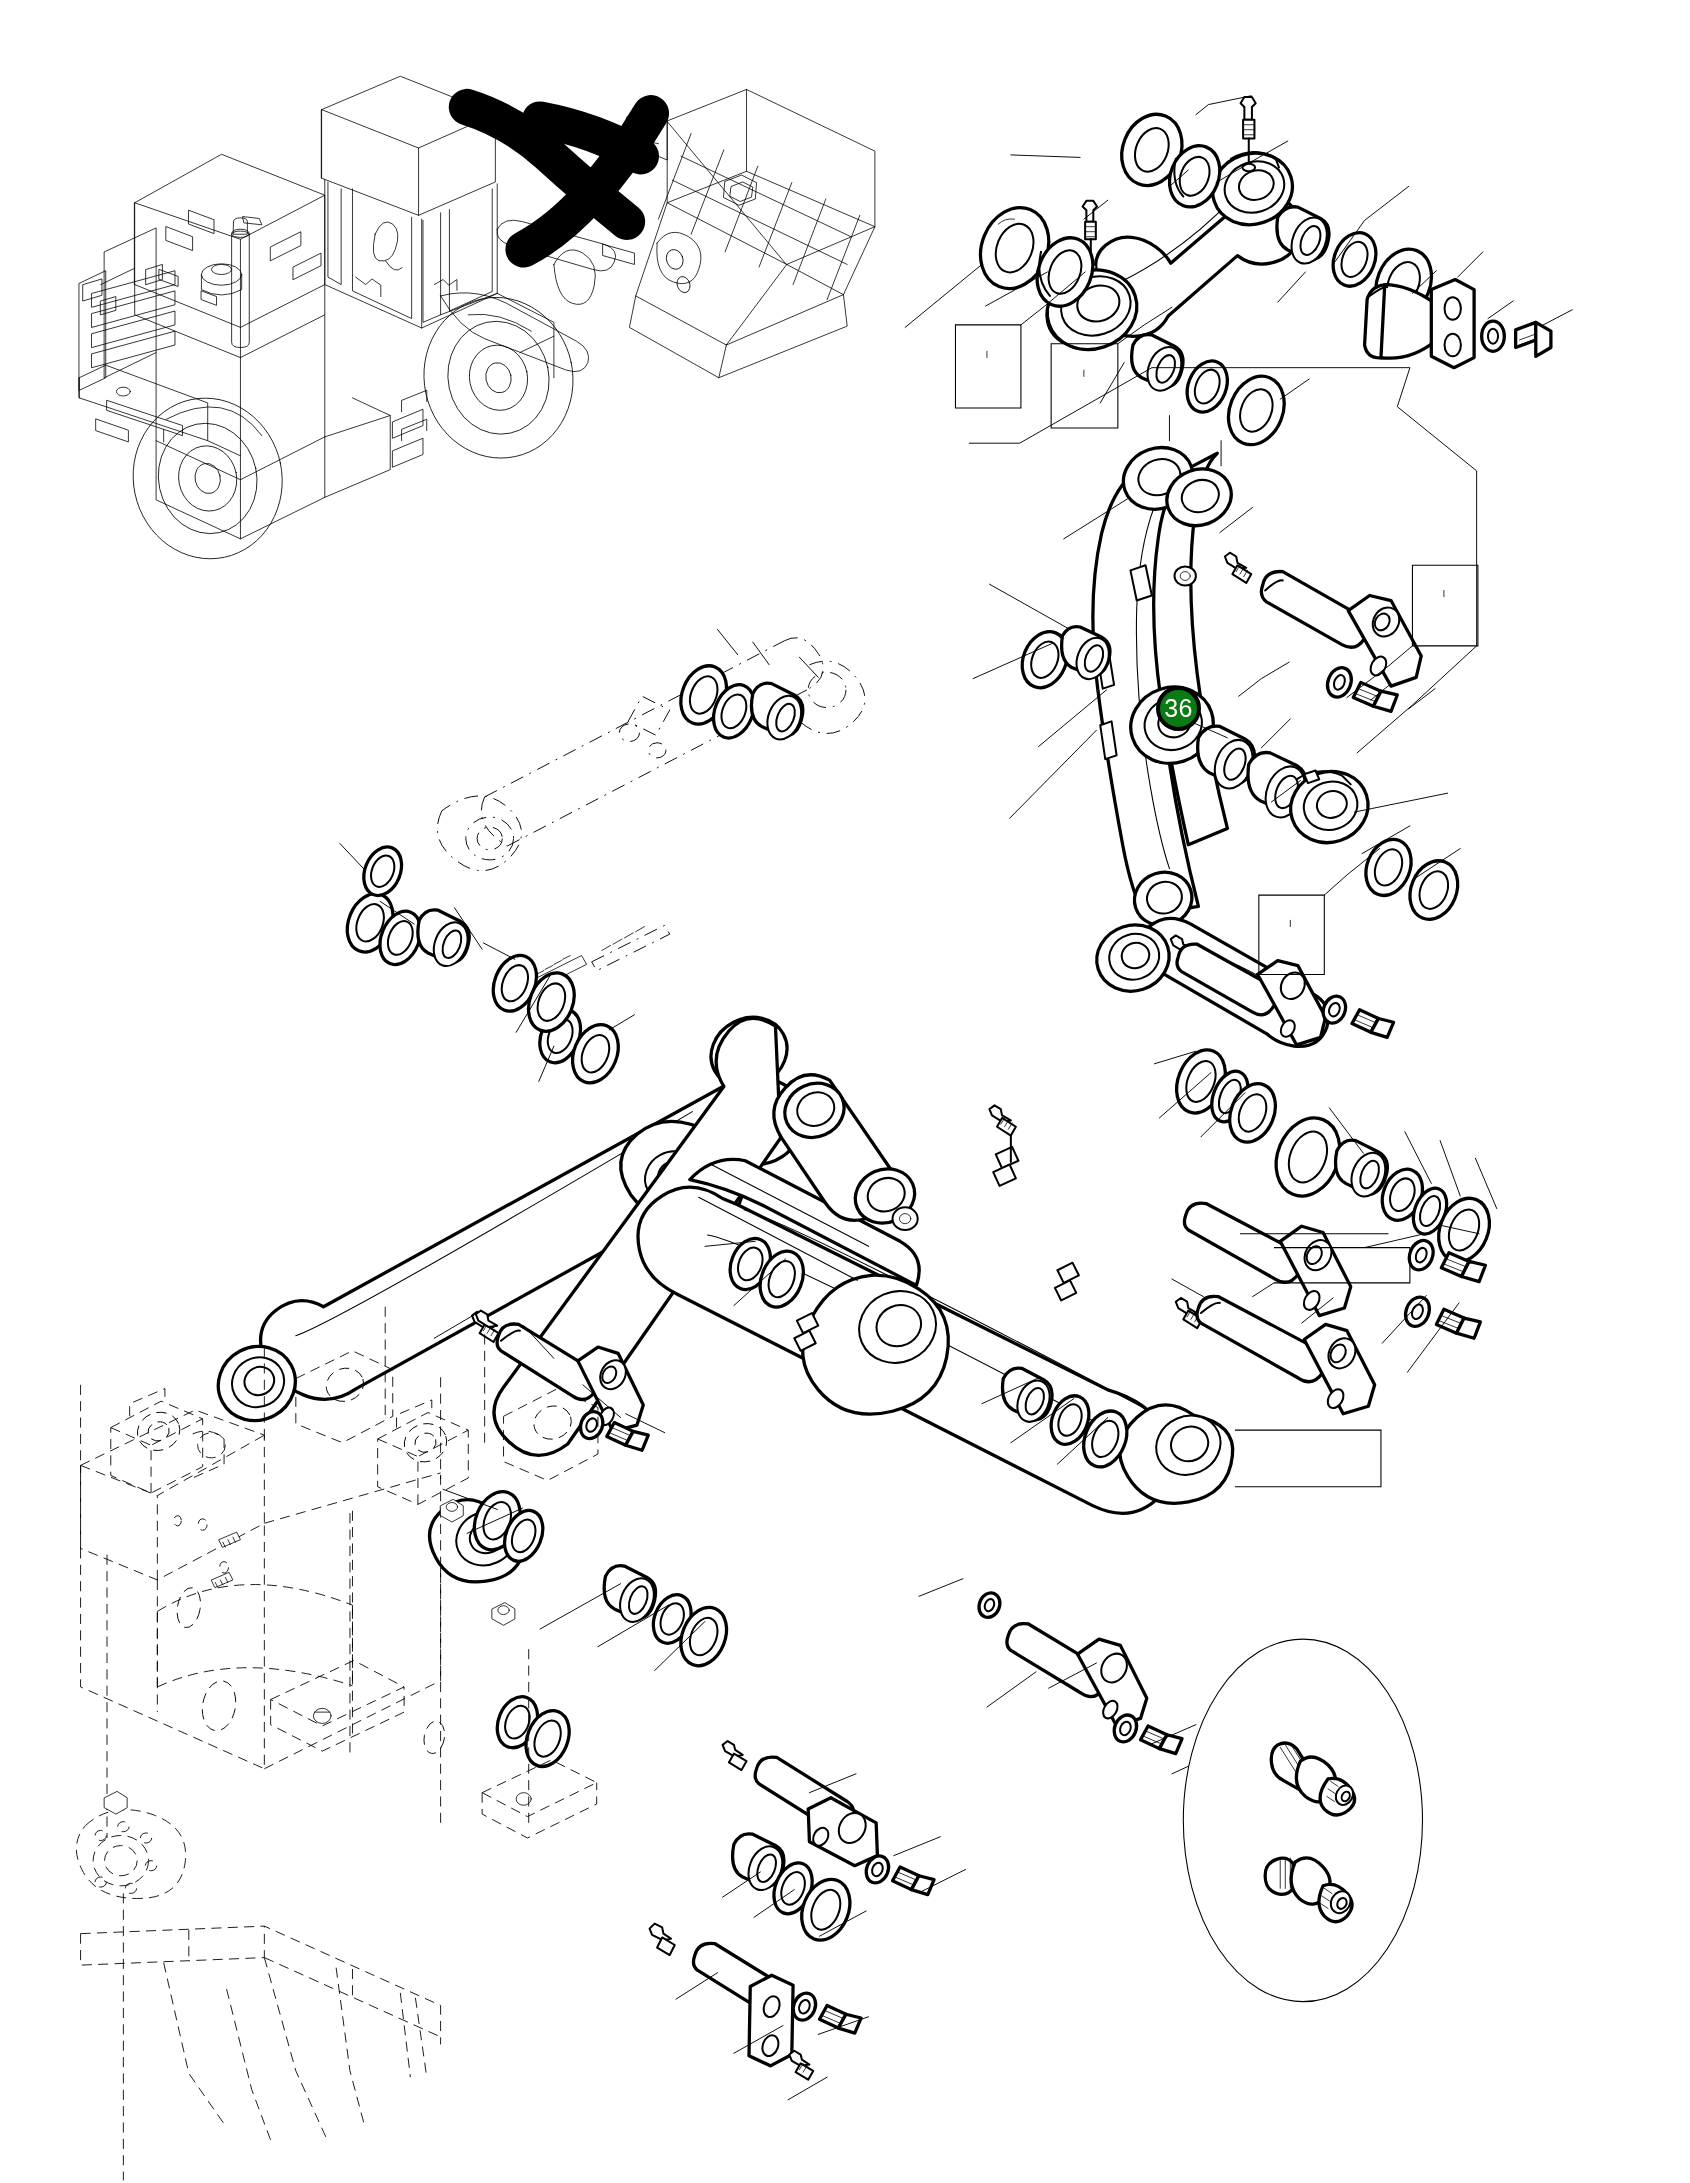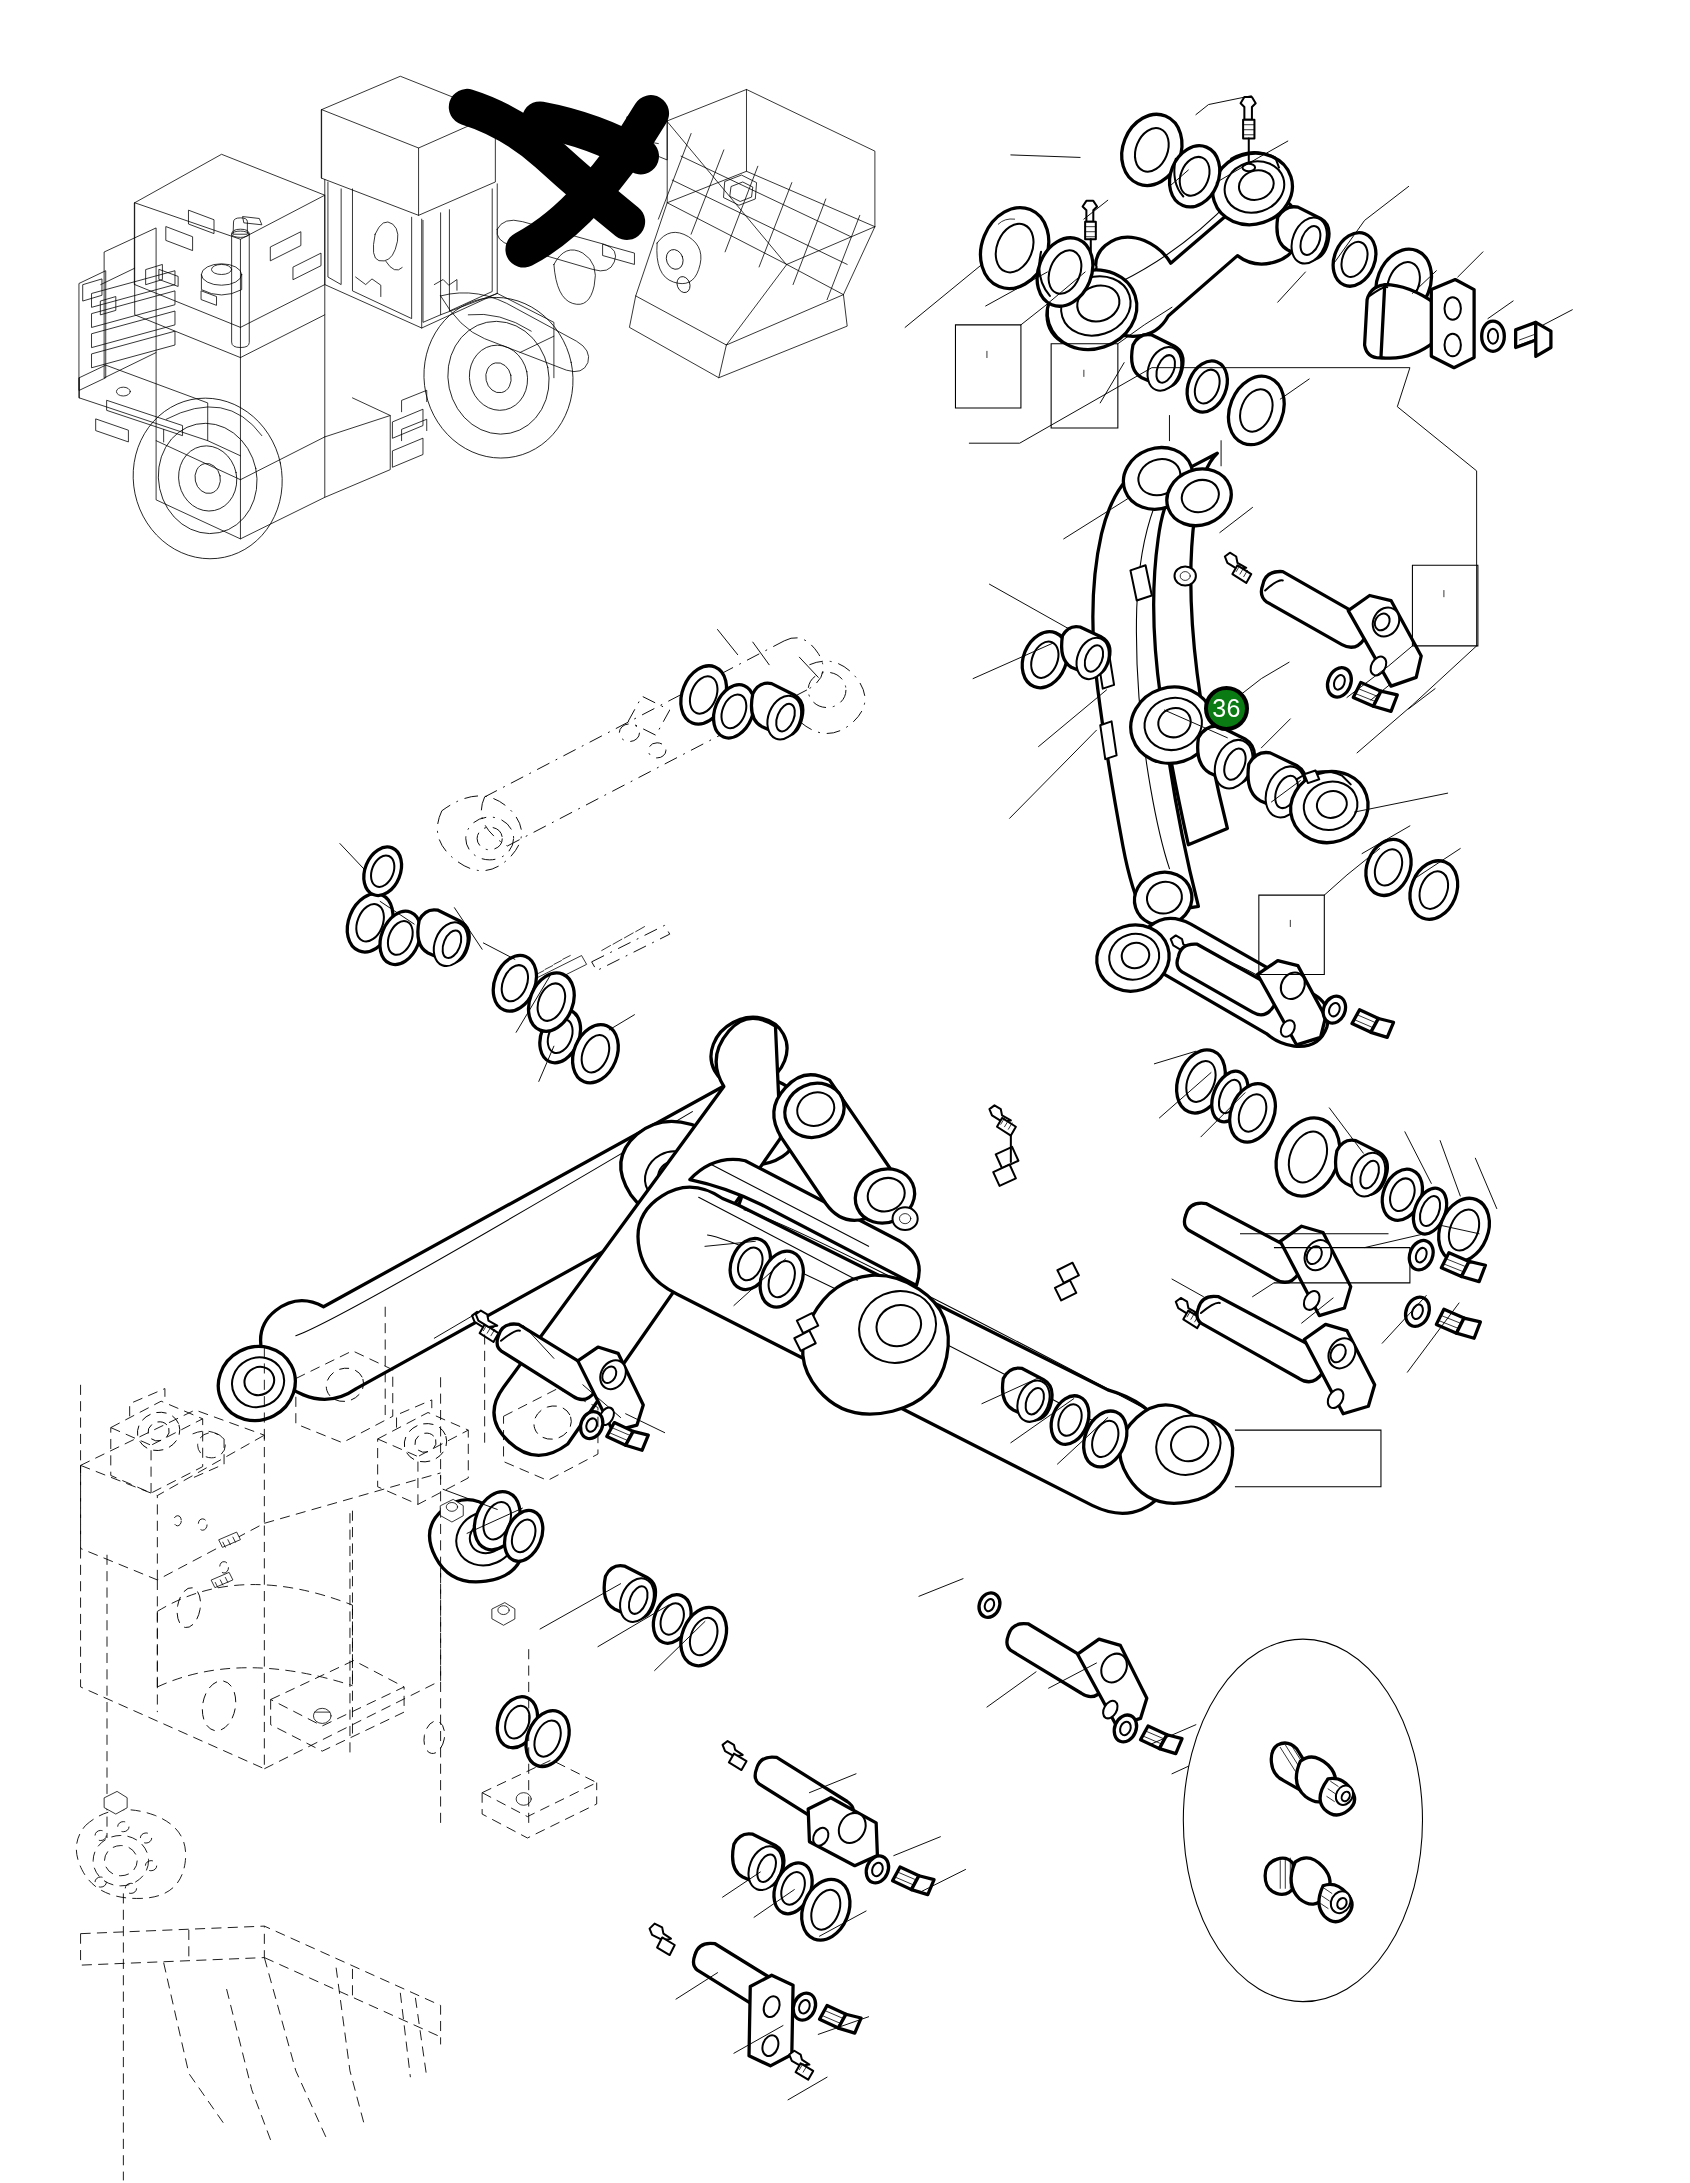--- a/index.html
+++ b/index.html
@@ -1075,20 +1075,20 @@
         <path class="ln-heavy fill-white" d="M2058 2958 q 22 -16 44 8 q 20 22 4 46 q -18 24 -42 4 q -22 -22 -6 -58 Z"></path>
         <path class="ln-heavy fill-white" d="M2102 2996 q 20 -8 38 12 q 16 18 0 36 q -18 18 -36 0 q -16 -18 -2 -48 Z"></path>
         <ellipse class="ln-med fill-white" cx="2130" cy="3022" rx="15" ry="18" transform="rotate(28 2130 3022)"></ellipse>
         <ellipse class="ln-med fill-white" cx="2132" cy="3024" rx="7" ry="9" transform="rotate(28 2132 3024)"></ellipse>
         <path class="ln-hair" d="M2104 3000 l 12 8 M2100 3012 l 12 8 M2098 3024 l 12 8"></path>
       </g>
     </g>
 
   </svg>
 
-  <div class="badge-wrap" style="left:1204px; top:686px;">
+  <div class="badge-wrap" style="left:1156px; top:686px;">
     <div class="badge" id="badge36" style="background: rgb(10, 122, 18); border-color: rgb(0, 0, 0); color: rgb(255, 255, 255);">
       <span>36</span>
     </div>
   </div>
 
 </div>
 
 
 </body></html>

